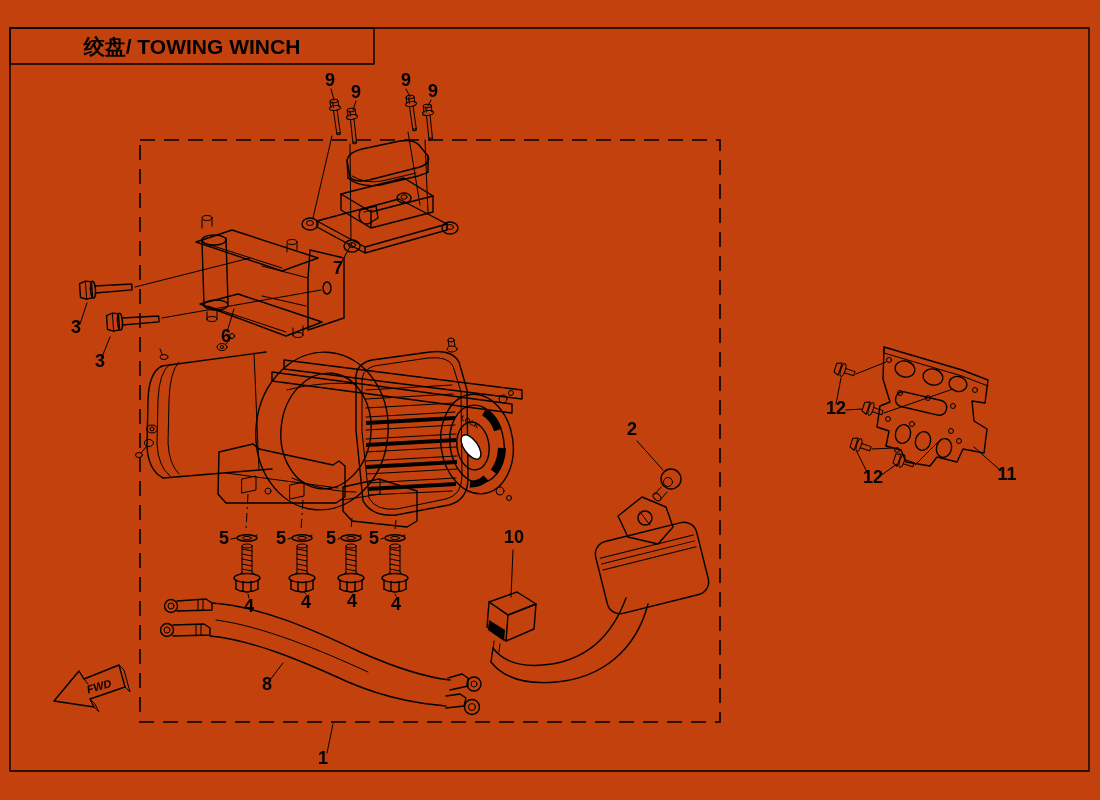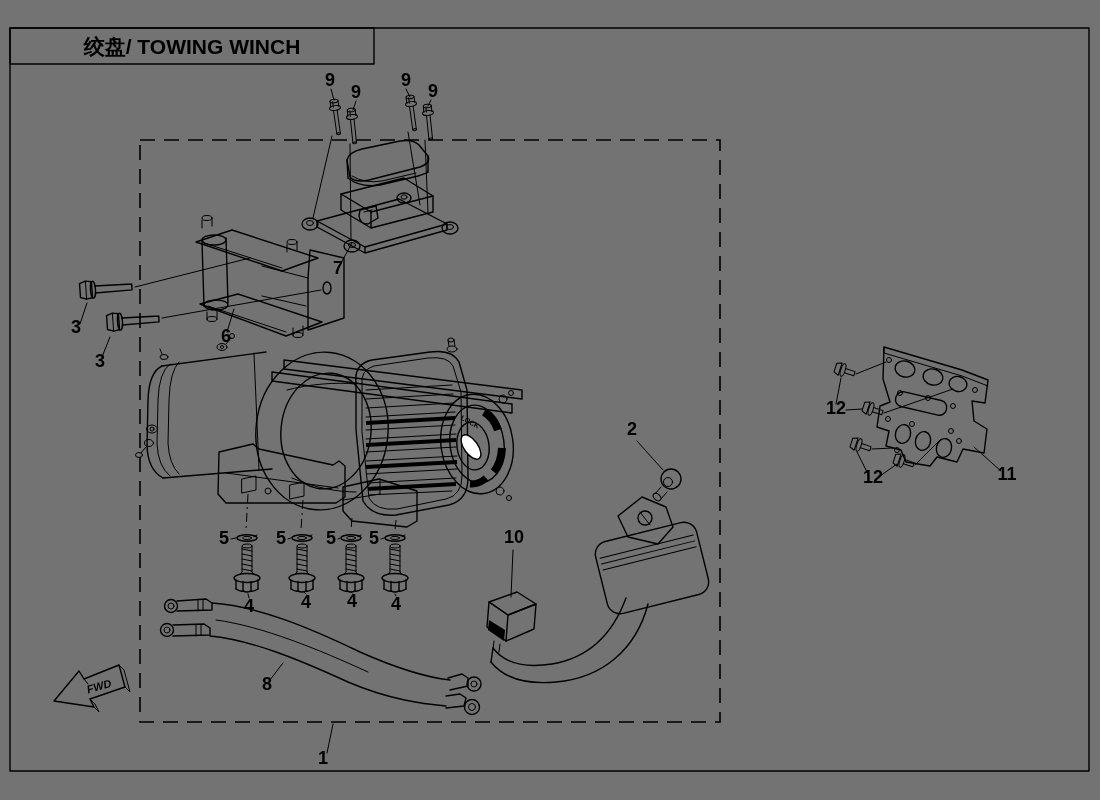--- a/index.html
+++ b/index.html
@@ -1,16 +1,16 @@
 <!DOCTYPE html>
 <html><head>
 <meta charset="utf-8">
 <style>
   html,body{margin:0;padding:0;background:#ffffff;}
-  .page{position:relative;width:1100px;height:800px;background:#737373;overflow:hidden;}
+  .page{position:relative;width:1100px;height:800px;background:#c2410c;overflow:hidden;}
   svg{display:block;}
   .ln{fill:none;stroke:#000000;stroke-width:1.4;stroke-linecap:round;stroke-linejoin:round;}
   .thin{fill:none;stroke:#000000;stroke-width:1;stroke-linecap:round;stroke-linejoin:round;}
   .ldr{fill:none;stroke:#000000;stroke-width:1;stroke-linecap:round;}
   .cl{fill:none;stroke:#000000;stroke-width:1;stroke-dasharray:9 4 2 4;}
   .dash{fill:none;stroke:#000000;stroke-width:1.6;stroke-dasharray:15 9;}
   .fillb{fill:#000000;stroke:none;}
   .wfill{fill:#ffffff;stroke:#000000;stroke-width:1.4;}
   .lbl{font:700 18px "Liberation Sans", sans-serif;fill:#000000;text-anchor:middle;}
   .title{font:700 21px "Liberation Sans", sans-serif;fill:#000000;text-anchor:middle;}

